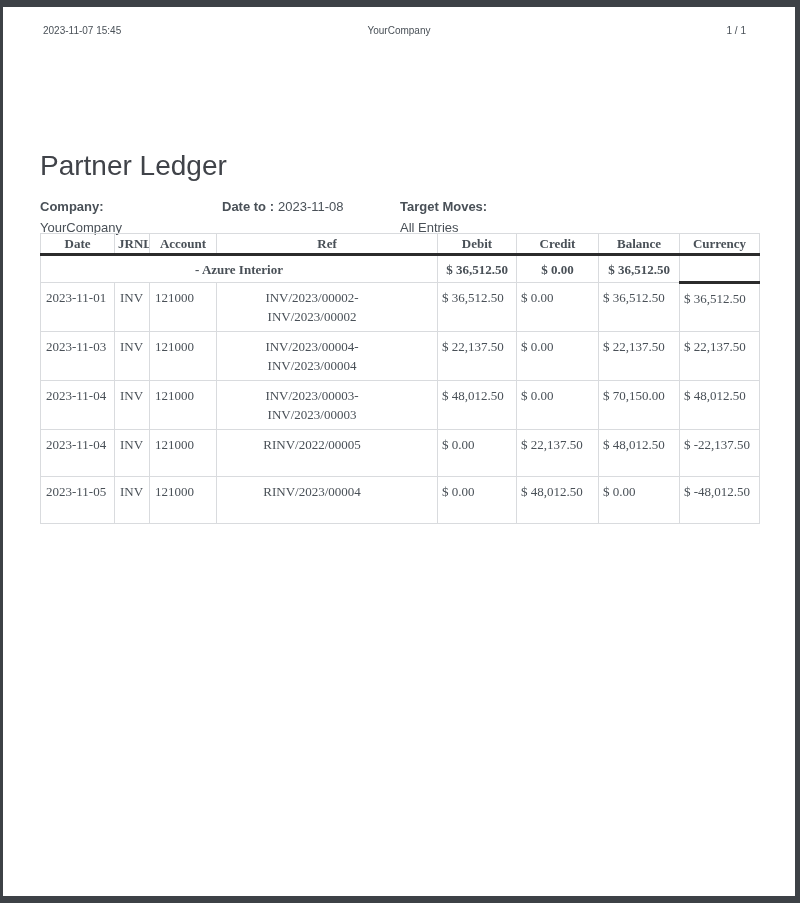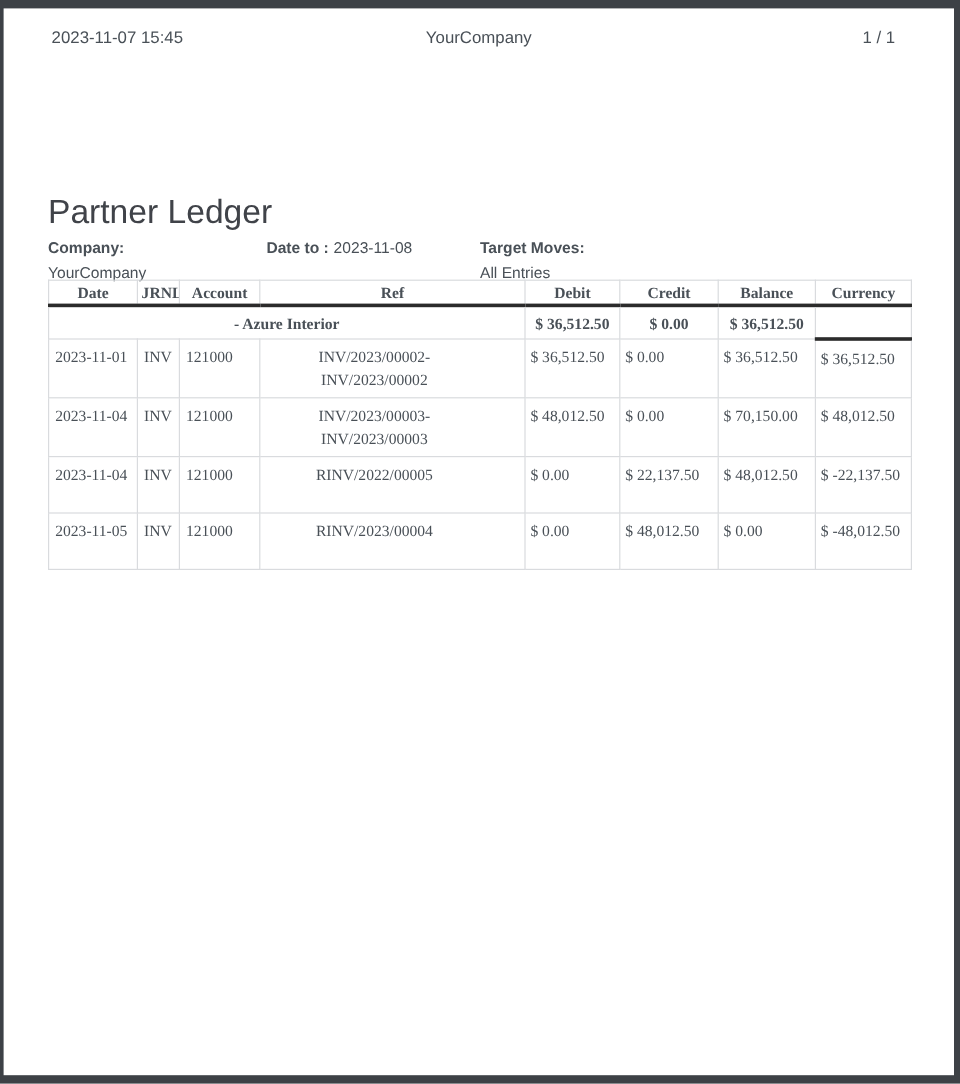--- a/index.html
+++ b/index.html
@@ -16,27 +16,27 @@
     font-family:"Liberation Sans", sans-serif;
     color:var(--text);
     overflow:hidden;
   }
   .page{
     position:absolute;left:3px;top:7px;width:792px;height:889px;
     background:var(--paper);
   }
   .page-header{
     position:absolute;top:15px;left:37px;width:718px;height:18px;
-    font-size:14px;line-height:18px;
+    font-size:10px;line-height:18px;
   }
   .ph-left{position:absolute;left:3px;top:0;}
   .ph-center{position:absolute;left:0;right:0;top:0;text-align:center;}
   .ph-right{position:absolute;right:12px;top:0;}
   .report-title{
-    position:absolute;left:37px;top:154px;
+    position:absolute;left:37px;top:143px;
     font-size:28px;line-height:32px;font-weight:400;color:#404349;
   }
   .info-block{
     position:absolute;left:37px;top:185px;width:718px;
     font-size:13px;line-height:21px;
   }
   .info-col{position:absolute;top:4px;}
   .info-col.c1{left:0;width:180px;}
   .info-col.c2{left:182px;width:176px;}
   .info-col.c3{left:360px;width:200px;}
@@ -136,20 +136,32 @@
     <td>
             <div class="ref-inner">INV/2023/00002-INV/2023/00002</div>
           </td>
     <td class="c-amt">$ 36,512.50</td>
     <td class="c-amt">$ 0.00</td>
     <td class="c-amt">$ 36,512.50</td>
     <td class="c-amt">$ 36,512.50</td>
   </tr>
 
 
+  <tr class="detail-row">
+    <td>2023-11-03</td>
+    <td>INV</td>
+    <td>121000</td>
+    <td>
+            <div class="ref-inner">INV/2023/00004-INV/2023/00004</div>
+          </td>
+    <td class="c-amt">$ 22,137.50</td>
+    <td class="c-amt">$ 0.00</td>
+    <td class="c-amt">$ 22,137.50</td>
+    <td class="c-amt">$ 22,137.50</td>
+  </tr>
 
   <tr class="detail-row">
     <td>2023-11-04</td>
     <td>INV</td>
     <td>121000</td>
     <td>
             <div class="ref-inner">INV/2023/00003-INV/2023/00003</div>
           </td>
     <td class="c-amt">$ 48,012.50</td>
     <td class="c-amt">$ 0.00</td>

